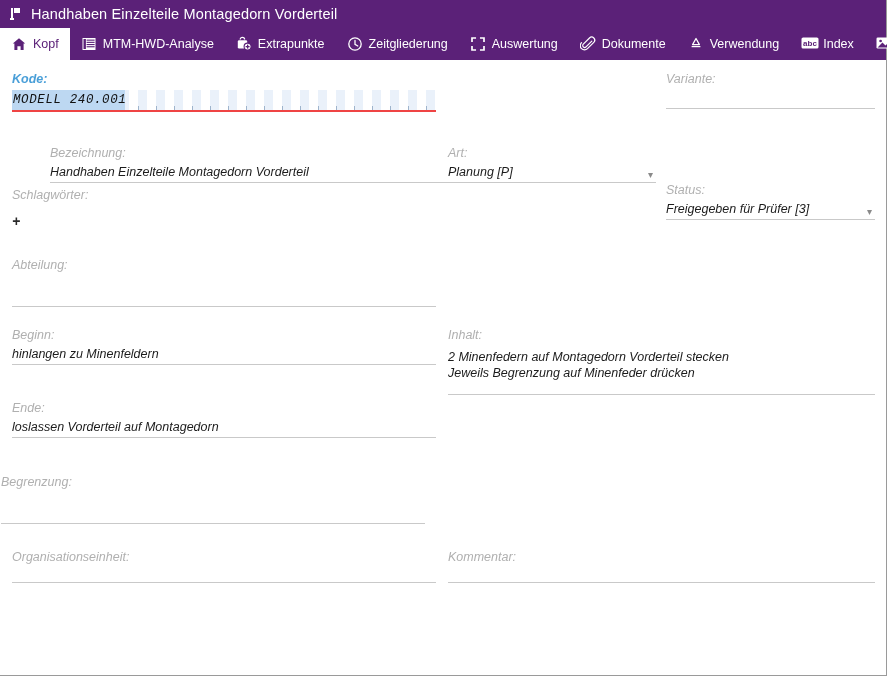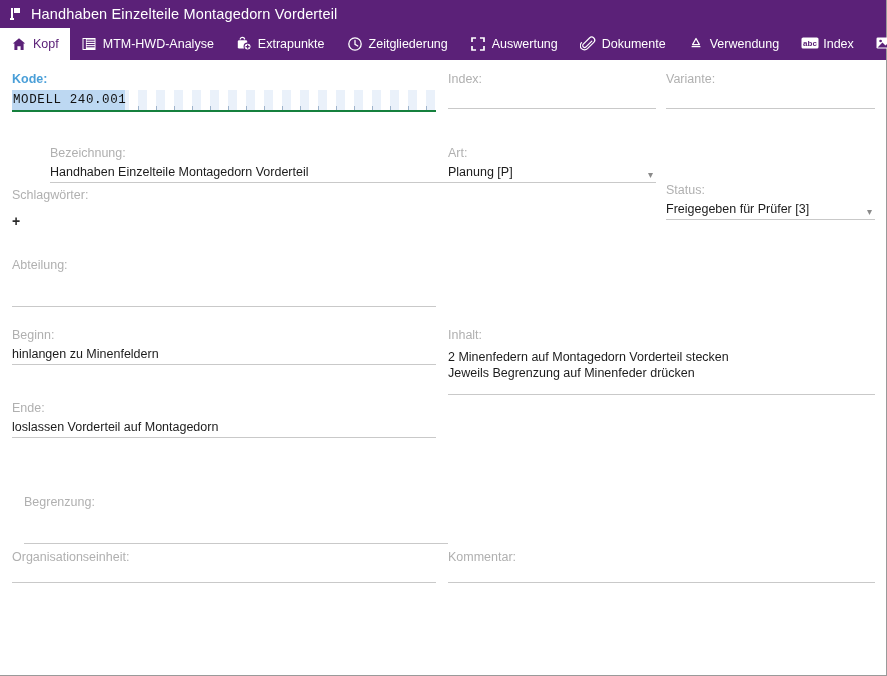--- a/index.html
+++ b/index.html
@@ -39,21 +39,21 @@
     color:#ffffff;font-size:12.5px;white-space:nowrap;cursor:default;
     background:transparent;
   }
   .tab.active{background:#ffffff;color:#5b2178;}
   .tab .ico{width:16px;height:16px;display:inline-block;flex:0 0 auto;position:relative;}
   .tab svg{display:block;}
   .tabbar-spacer{flex:1 1 auto;}
 
   
   .form{
-    position:relative;flex:1 1 auto;background:#ffffff;overflow:hidden;
+    position:relative;flex:1 1 auto;background:#ffffff;overflow:hidden;font-style:italic;
   }
   .field{position:absolute;box-sizing:border-box;}
   .lbl{
     font-size:12.5px;color:#b0b0b0;line-height:14px;white-space:nowrap;
     margin-bottom:4px;
   }
   .lbl.accent{color:#4a9fd8;font-weight:bold;}
   .val{
     font-size:12.5px;color:#1c1c1c;line-height:16px;white-space:nowrap;
   }
@@ -66,21 +66,21 @@
   .inputline .val{padding-bottom:2px;}
   .combo{position:relative;}
   .combo .caret{
     position:absolute;right:3px;bottom:3px;font-size:10px;color:#8a8a8a;line-height:10px;
   }
   .plus{font-size:14px;color:#2a2a2a;line-height:14px;font-weight:bold;}
 
   
   .masked{
     position:relative;height:22px;box-sizing:border-box;
-    border-bottom:2px solid #15803d;overflow:hidden;background:#ffffff;text-align:center;
+    border-bottom:2px solid #ef4444;overflow:hidden;background:#ffffff;text-align:center;
   }
   .masked .cells{
     position:absolute;left:0;top:0;right:0;bottom:0;
     background:repeating-linear-gradient(
       to right,
       #eaf1fa 0px, #eaf1fa 9px,
       #ffffff 9px, #ffffff 18px
     );
   }
   .masked .ticks{
@@ -220,26 +220,20 @@
     <div class="field" style="left:12px;top:12px;width:424px;">
       <div class="lbl accent">Kode:</div>
       <div class="masked">
         <div class="cells"></div>
         <div class="ticks"></div>
         <div class="sel" style="width:113px;"></div>
         <div class="txt">MODELL 240.001</div>
       </div>
     </div>
 
-    <div class="field" style="left:448px;top:12px;width:208px;">
-      <div class="lbl">Index:</div>
-      <div class="inputline">
-        <span class="val"></span>
-      </div>
-    </div>
 
     <div class="field" style="left:666px;top:12px;width:209px;">
       <div class="lbl">Variante:</div>
       <div class="inputline">
         <span class="val"></span>
       </div>
     </div>
 
     <div class="field" style="left:12px;top:86px;width:424px;margin-left:38px;">
       <div class="lbl">Bezeichnung:</div>
@@ -293,21 +287,21 @@
       <div class="underline"></div>
     </div>
 
     <div class="field" style="left:12px;top:341px;width:424px;">
       <div class="lbl">Ende:</div>
       <div class="inputline">
         <span class="val">loslassen Vorderteil auf Montagedorn</span>
       </div>
     </div>
 
-    <div class="field" style="left:24px;top:415px;width:424px;margin-top:20px;">
+    <div class="field" style="left:1px;top:415px;width:424px;">
       <div class="lbl">Begrenzung:</div>
       <div style="height:30px;"></div>
       <div class="underline"></div>
     </div>
 
     <div class="field" style="left:12px;top:490px;width:424px;">
       <div class="lbl">Organisationseinheit:</div>
       <div style="height:14px;"></div>
       <div class="underline"></div>
     </div>

